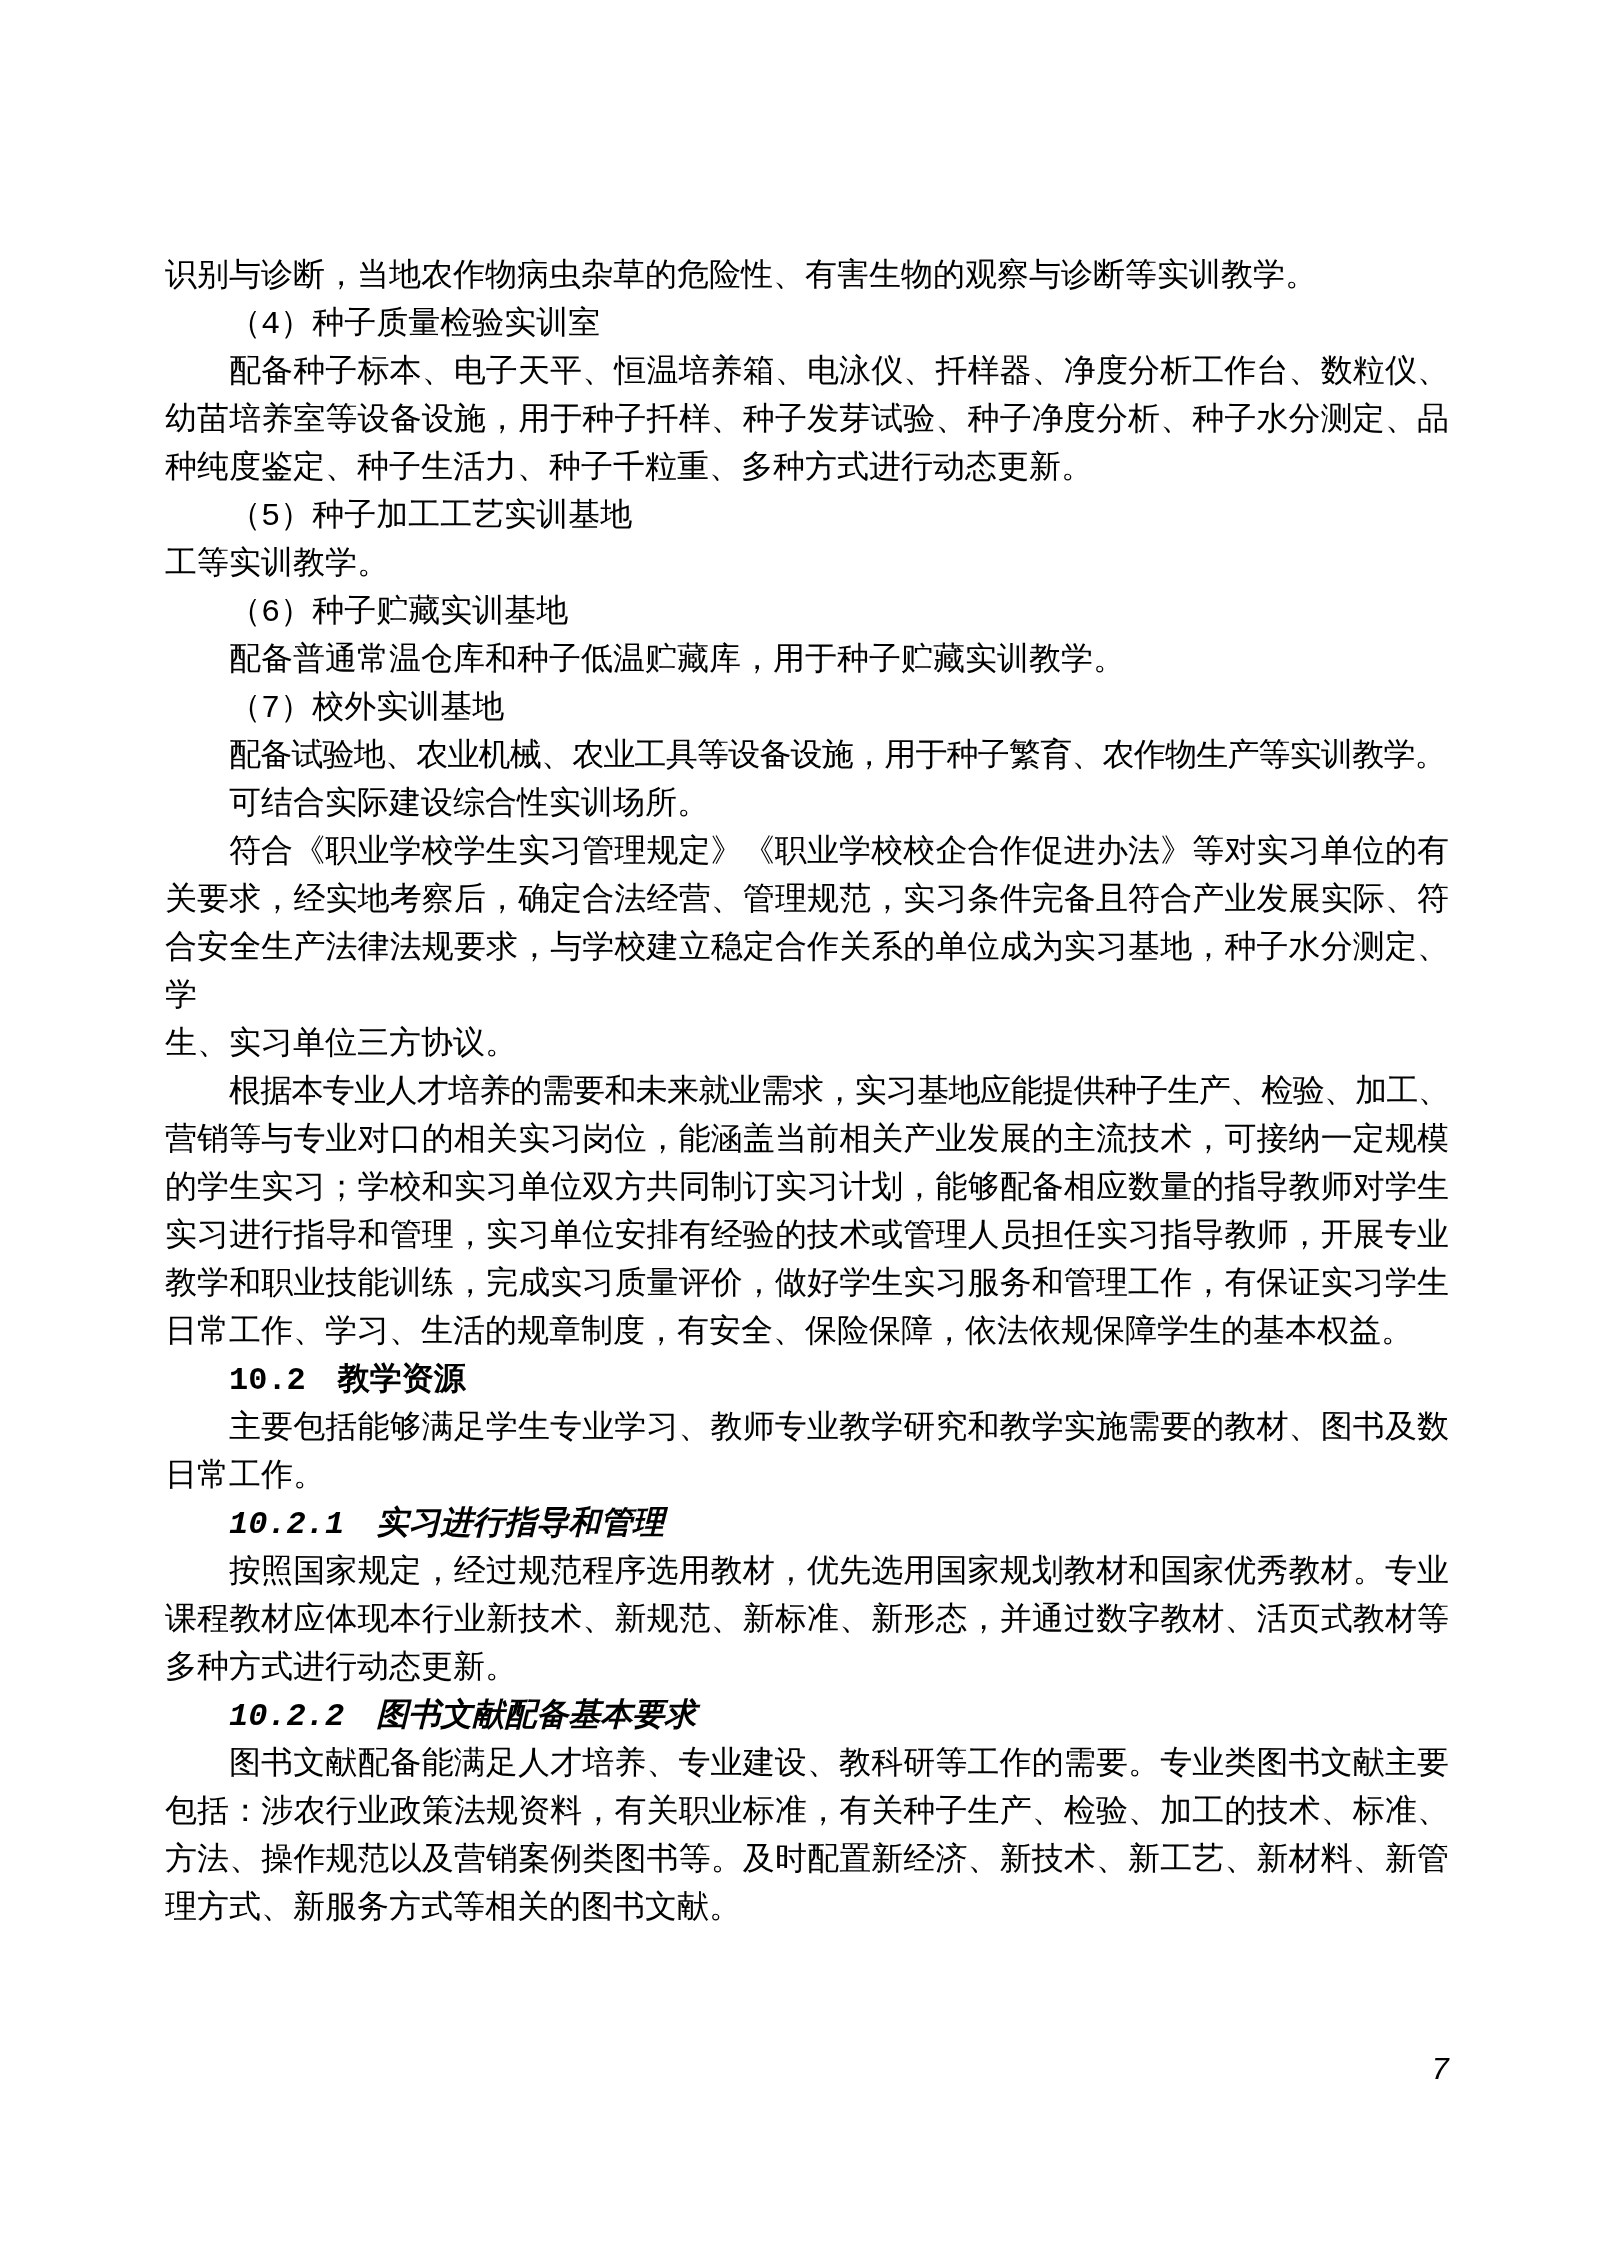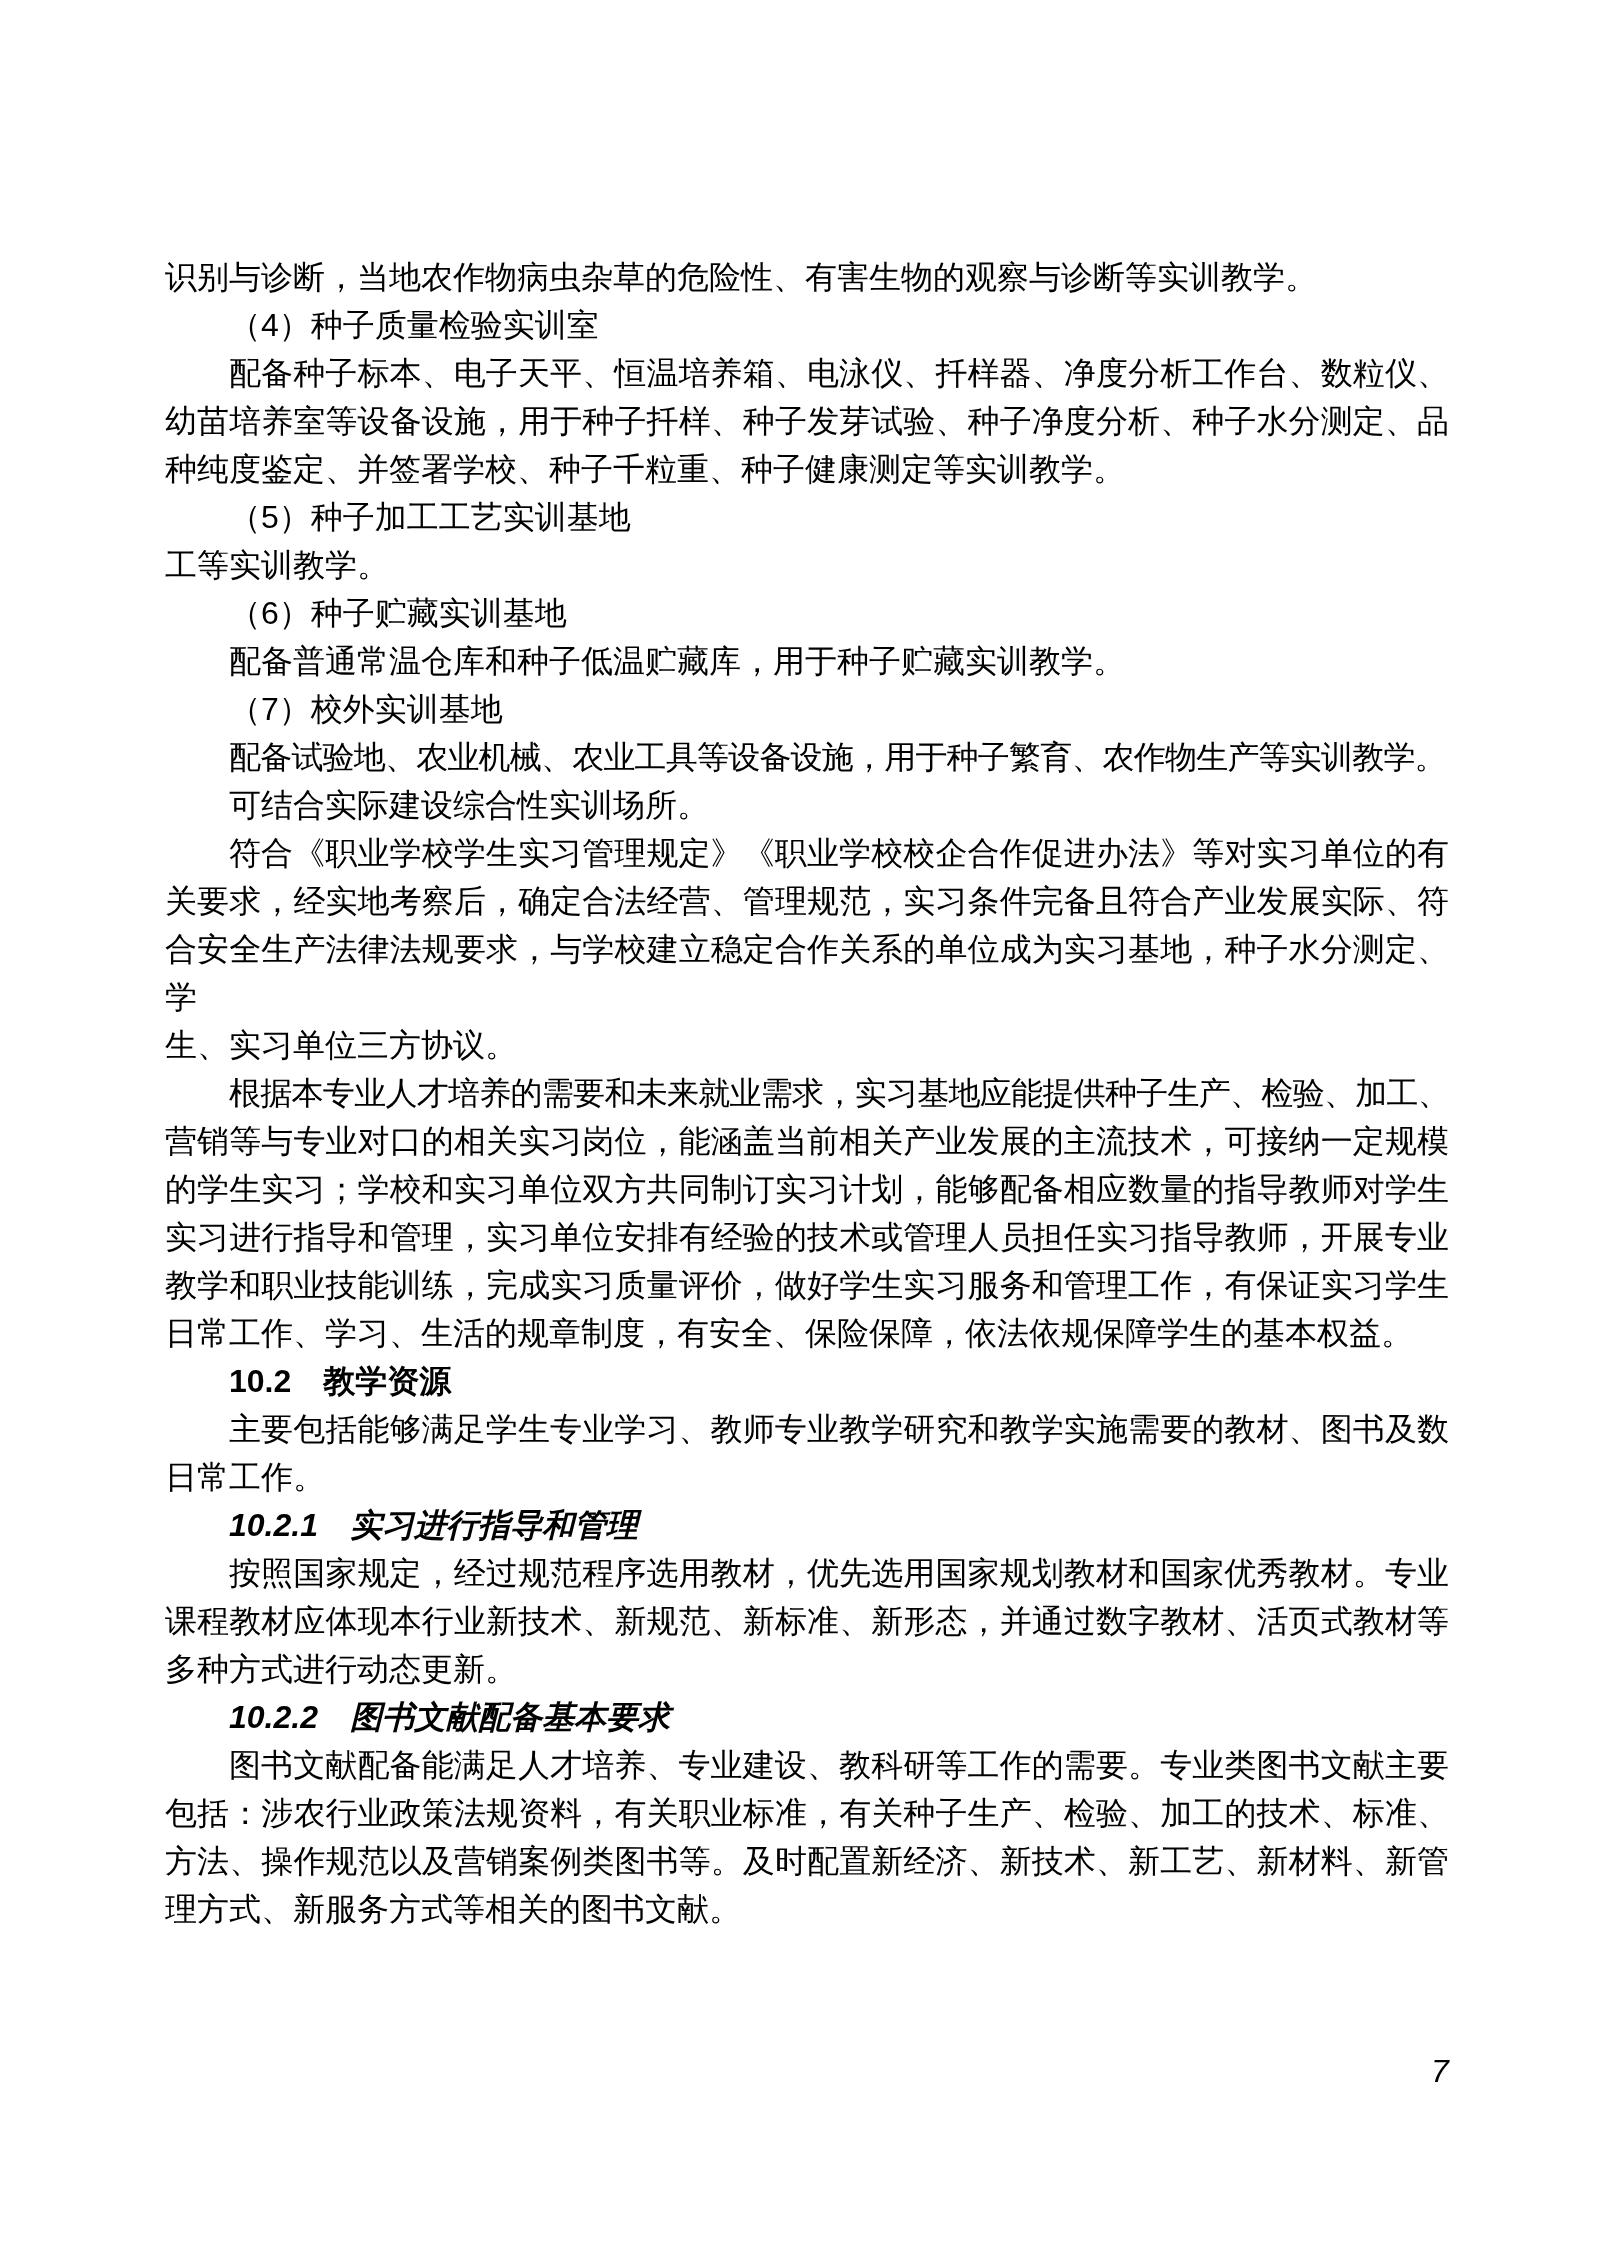--- a/index.html
+++ b/index.html
@@ -6,21 +6,21 @@
     margin: 0;
     padding: 0;
     background: #ffffff;
   }
   .page {
     position: relative;
     width: 1622px;
     height: 2261px;
     background: #ffffff;
     overflow: hidden;
-    font-family: Liberation Sans, sans-serif;
+    font-family: Liberation Mono, monospace;
     color: #000000;
   }
   .content {
     position: absolute;
     top: 253px;
     left: 165px;
     width: 1284px;
   }
   .ln {
     font-size: 32px;
@@ -59,21 +59,21 @@
 </style>
 </head>
 <body>
 
 <div class="page">
   <div class="content">
     <div class="ln">识别与诊断，当地农作物病虫杂草的危险性、有害生物的观察与诊断等实训教学。</div>
     <div class="ln in">（4）种子质量检验实训室</div>
     <div class="ln in j">配备种子标本、电子天平、恒温培养箱、电泳仪、扦样器、净度分析工作台、数粒仪、</div>
     <div class="ln j">幼苗培养室等设备设施，用于种子扦样、种子发芽试验、种子净度分析、种子水分测定、品</div>
-    <div class="ln">种纯度鉴定、并签署学校、种子千粒重、种子健康测定等实训教学。</div>
+    <div class="ln">种纯度鉴定、种子生活力、种子千粒重、多种方式进行动态更新。</div>
     <div class="ln in">（5）种子加工工艺实训基地</div>
     <div class="ln">工等实训教学。</div>
     <div class="ln in">（6）种子贮藏实训基地</div>
     <div class="ln in">配备普通常温仓库和种子低温贮藏库，用于种子贮藏实训教学。</div>
     <div class="ln in">（7）校外实训基地</div>
     <div class="ln in fit">配备试验地、农业机械、农业工具等设备设施，用于种子繁育、农作物生产等实训教学。</div>
     <div class="ln in">可结合实际建设综合性实训场所。</div>
     <div class="ln in j">符合《职业学校学生实习管理规定》《职业学校校企合作促进办法》等对实习单位的有</div>
     <div class="ln j">关要求，经实地考察后，确定合法经营、管理规范，实习条件完备且符合产业发展实际、符</div>
     <div class="ln j">合安全生产法律法规要求，与学校建立稳定合作关系的单位成为实习基地，种子水分测定、学</div>

